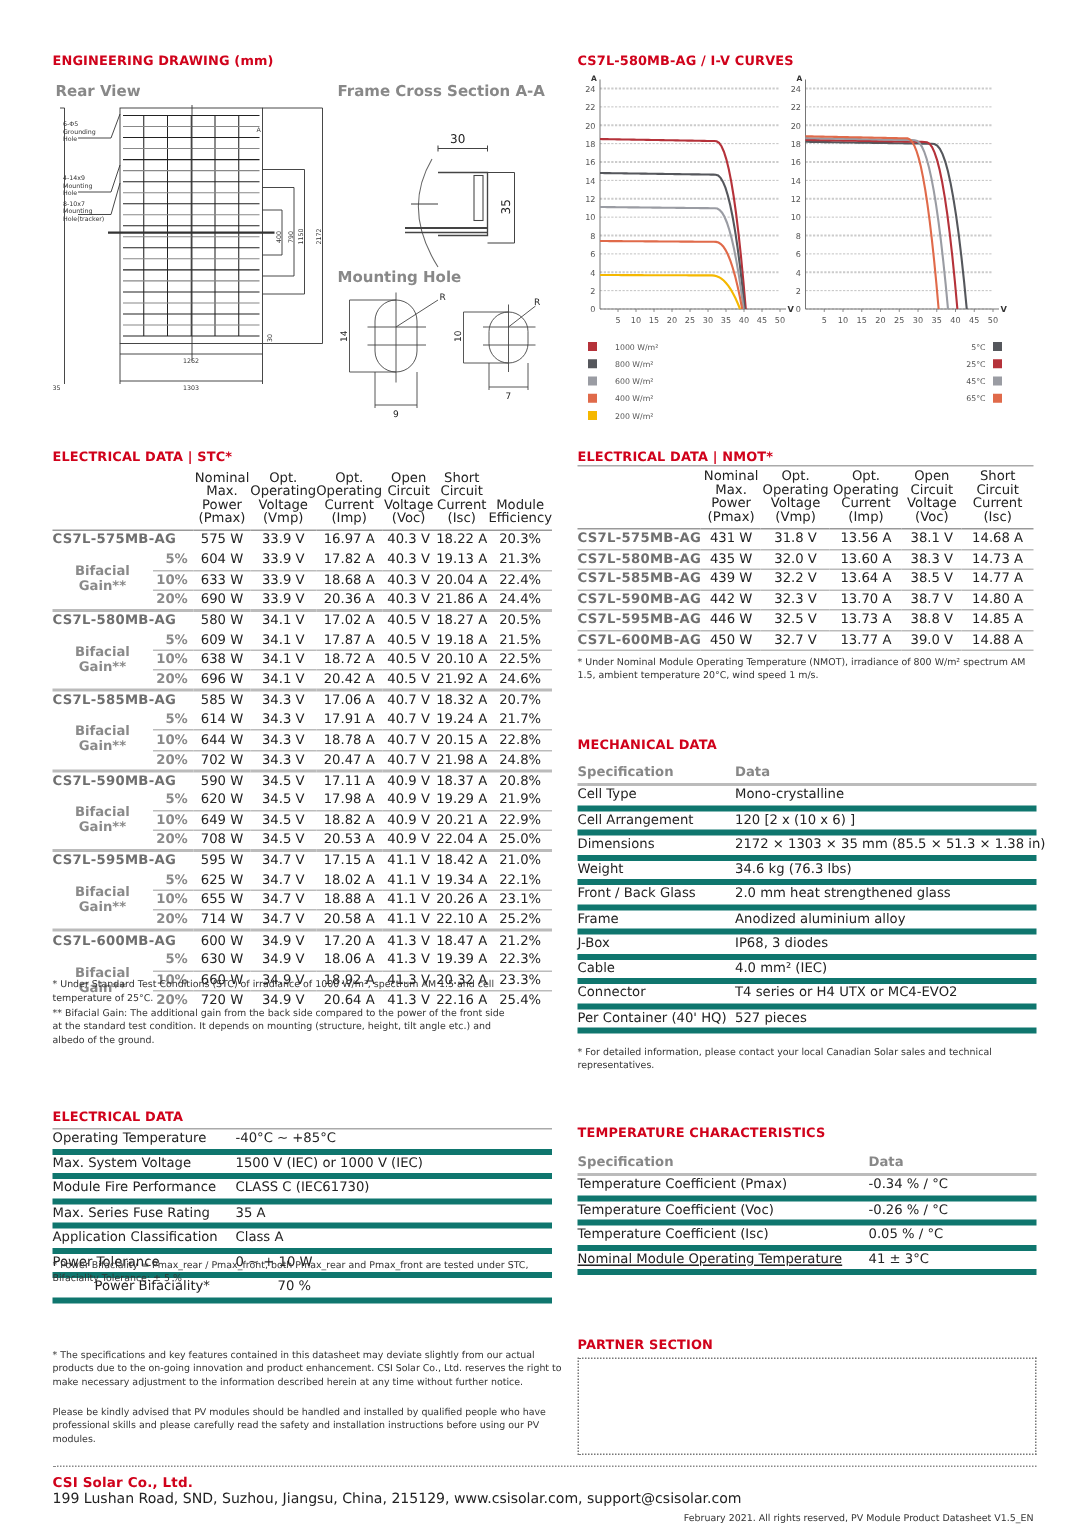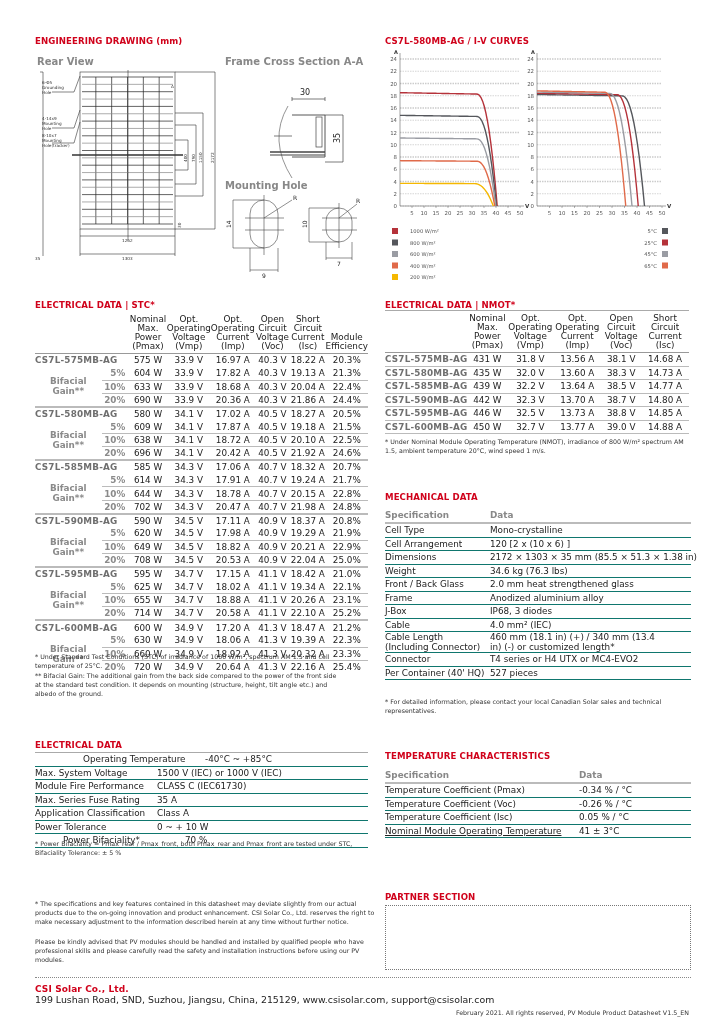--- a/index.html
+++ b/index.html
@@ -20,21 +20,21 @@
   .stc tr.mrow td { border-top: 2px solid #bbb; }
   .stc tr.first td { border-top: none; }
   .stc tr.sub td.b { border-top: 1px solid #bbb; }
 
   .nmot { position: absolute; left: 385px; top: 314px; width: 304px; font-size: 8.8px; }
   .nmot th { font-weight: normal; line-height: 9px; text-align: center; vertical-align: bottom; padding-bottom: 2px; border-bottom: 1px solid #999; }
   .nmot td { height: 13.5px; line-height: 12px; text-align: center; white-space: nowrap; border-bottom: 1px solid #bbb; }
   .nmot td.model { text-align: left; color: #6f6f6f; font-weight: bold; letter-spacing: 0.2px; }
 
   .kv { position: absolute; font-size: 8.8px; }
-  .kv .row { display: flex; border-bottom: 1px solid #0f766e; line-height: 12.5px; }
+  .kv .row { display: flex; border-bottom: 4px solid #0f766e; line-height: 12.5px; }
   .kv .row .k { flex: none; white-space: nowrap; }
   .kv .row .v { white-space: nowrap; }
   .kv .hdr { display: flex; color: #888; font-weight: bold; border-bottom: 2px solid #bbb; line-height: 14px; }
 
   .note { position: absolute; font-size: 6.3px; line-height: 9px; color: #333; }
 
   .partner-box { position: absolute; left: 385px; top: 905px; width: 306px; height: 65px; border: 1px dotted #777; }
   .dotline { position: absolute; left: 35px; top: 977px; width: 656px; border-top: 1px dotted #888; }
   svg text { font-family: "DejaVu Sans", sans-serif; }
 </style>
@@ -657,42 +657,36 @@
       </div>
       <div class="row">
         <span class="k" style="width:105px;">J-Box</span>
         <span class="v" style="">IP68, 3 diodes</span>
       </div>
       <div class="row">
         <span class="k" style="width:105px;">Cable</span>
         <span class="v" style="">4.0 mm² (IEC)</span>
       </div>
       <div class="row">
-        <span class="k" style="width:105px;white-space:pre-line;line-height:10px;">Cable Length
-(Including Connector)</span>
-        <span class="v" style="white-space:pre-line;line-height:10px;">460 mm (18.1 in) (+) / 340 mm (13.4
-in) (-) or customized length*</span>
-      </div>
-      <div class="row">
         <span class="k" style="width:105px;">Connector</span>
         <span class="v" style="">T4 series or H4 UTX or MC4-EVO2</span>
       </div>
       <div class="row">
         <span class="k" style="width:105px;">Per Container (40' HQ)</span>
         <span class="v" style="">527 pieces</span>
       </div>
     </div>
 </div>
 <div class="note" style="left:385px;top:697px;width:305px;">* For detailed information, please contact your local Canadian Solar sales and technical representatives.</div>
 
 <div class="abs sec-title" style="left:35px;top:740px;">ELECTRICAL DATA</div>
 <div class="kv" style="left:35px;top:752px;width:333px;border-top:1px solid #aaa;">
   <div id="elec-body">
       <div class="row">
-        <span class="k" style="width:122px;margin-left:48px;">Operating Temperature</span>
+        <span class="k" style="width:122px;">Operating Temperature</span>
         <span class="v" style="">-40°C ~ +85°C</span>
       </div>
       <div class="row">
         <span class="k" style="width:122px;">Max. System Voltage</span>
         <span class="v" style="">1500 V  (IEC) or 1000 V (IEC)</span>
       </div>
       <div class="row">
         <span class="k" style="width:122px;">Module Fire Performance</span>
         <span class="v" style="">CLASS C (IEC61730)</span>
       </div>

